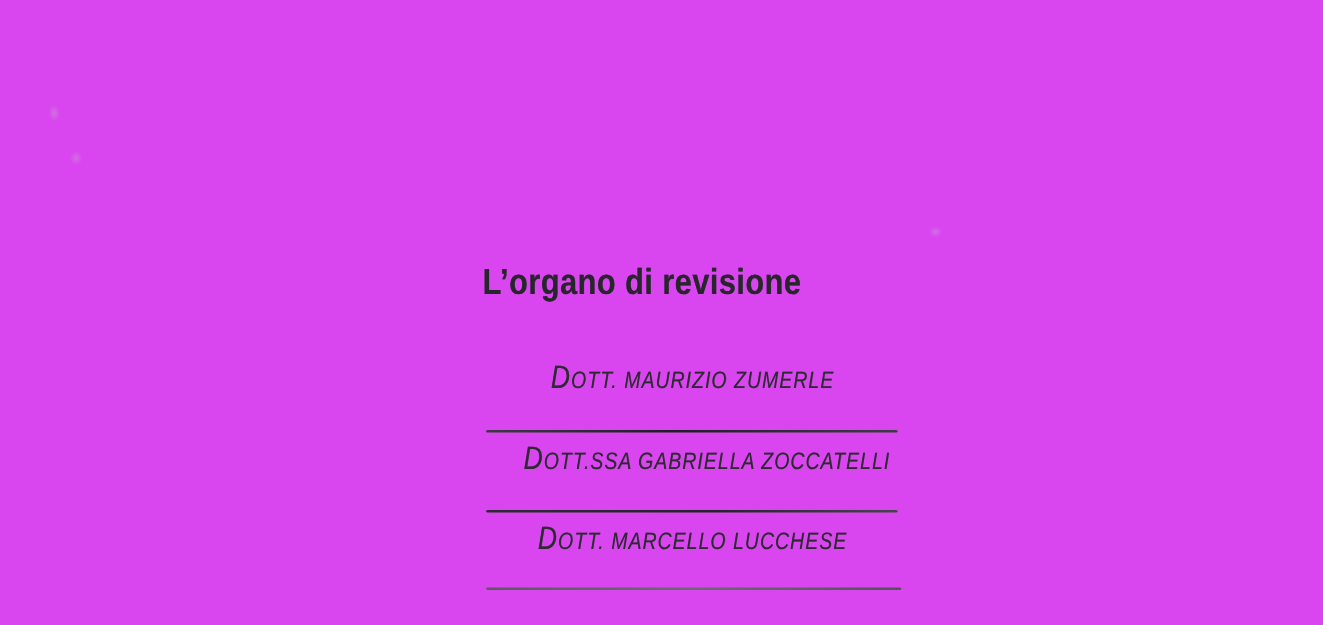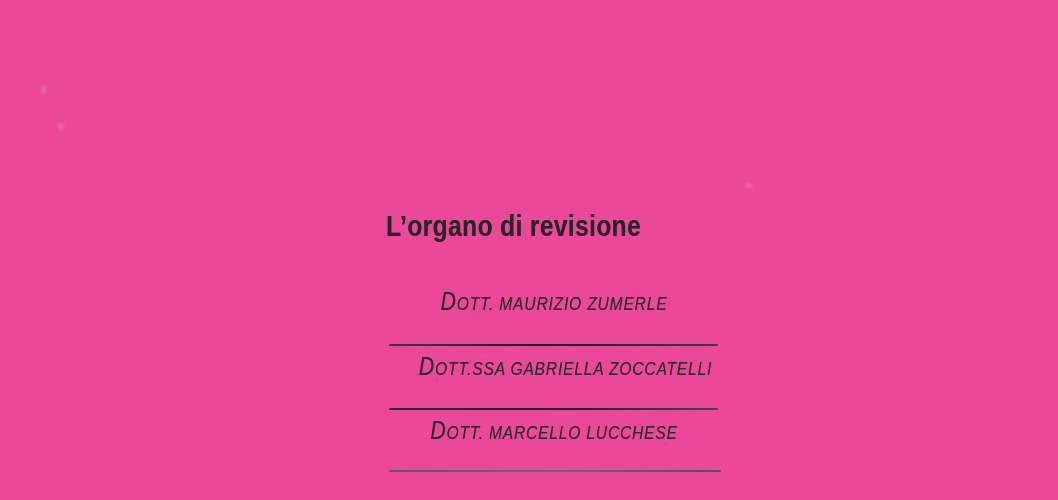--- a/index.html
+++ b/index.html
@@ -1,21 +1,21 @@
 <!DOCTYPE html>
 <html><head>
 <meta charset="utf-8">
 <style>
   * { margin: 0; padding: 0; box-sizing: border-box; }
   html, body { background: #ffffff; }
   .page {
     position: relative;
     width: 1058px;
     height: 500px;
-    background: #ec4899;
+    background: #d946ef;
     overflow: hidden;
     font-family: "Liberation Sans", sans-serif;
   }
   .heading {
     position: absolute;
     left: 386px;
     top: 212px;
     font-family: "Liberation Sans", sans-serif;
     font-weight: bold;
     font-size: 29px;

